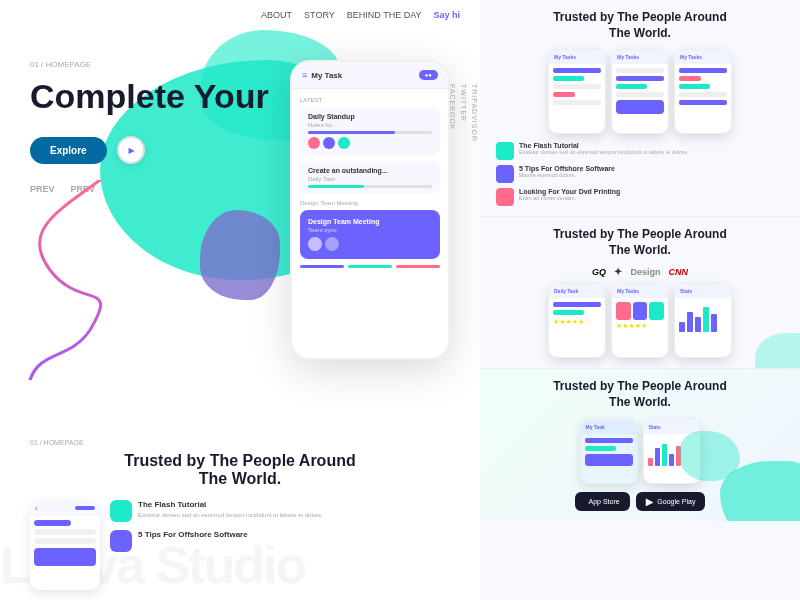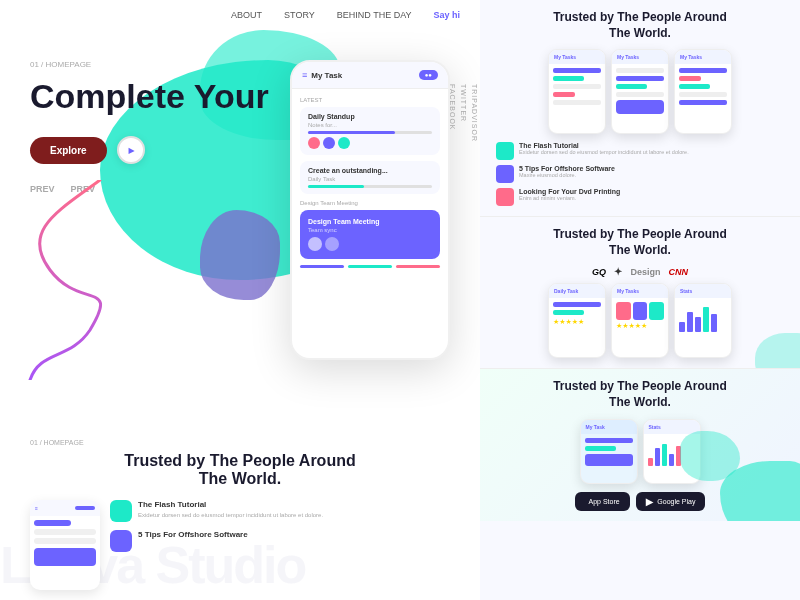--- a/index.html
+++ b/index.html
@@ -21,21 +21,21 @@
       background: #fff;
       overflow: hidden;
     }
 
     
     .nav {
       position: absolute;
       top: 10px;
       right: 20px;
       display: flex;
-      gap: 22px;
+      gap: 12px;
       align-items: flex-end;
       z-index: 10;
       margin-left: 16px;
     }
     .nav-item {
       font-size: 9px;
       color: #555;
       font-weight: 500;
       cursor: pointer;
     }
@@ -125,21 +125,21 @@
       line-height: 1.15;
       margin-bottom: 20px;
     }
     .hero-buttons {
       display: flex;
       align-items: center;
       gap: 10px;
       margin-bottom: 20px;
     }
     .btn-explore {
-      background: #7f1d1d;
+      background: #0369a1;
       color: #fff;
       border: none;
       padding: 8px 20px;
       border-radius: 20px;
       font-size: 10px;
       font-weight: 600;
       cursor: pointer;
     }
     .btn-play {
       width: 28px;

